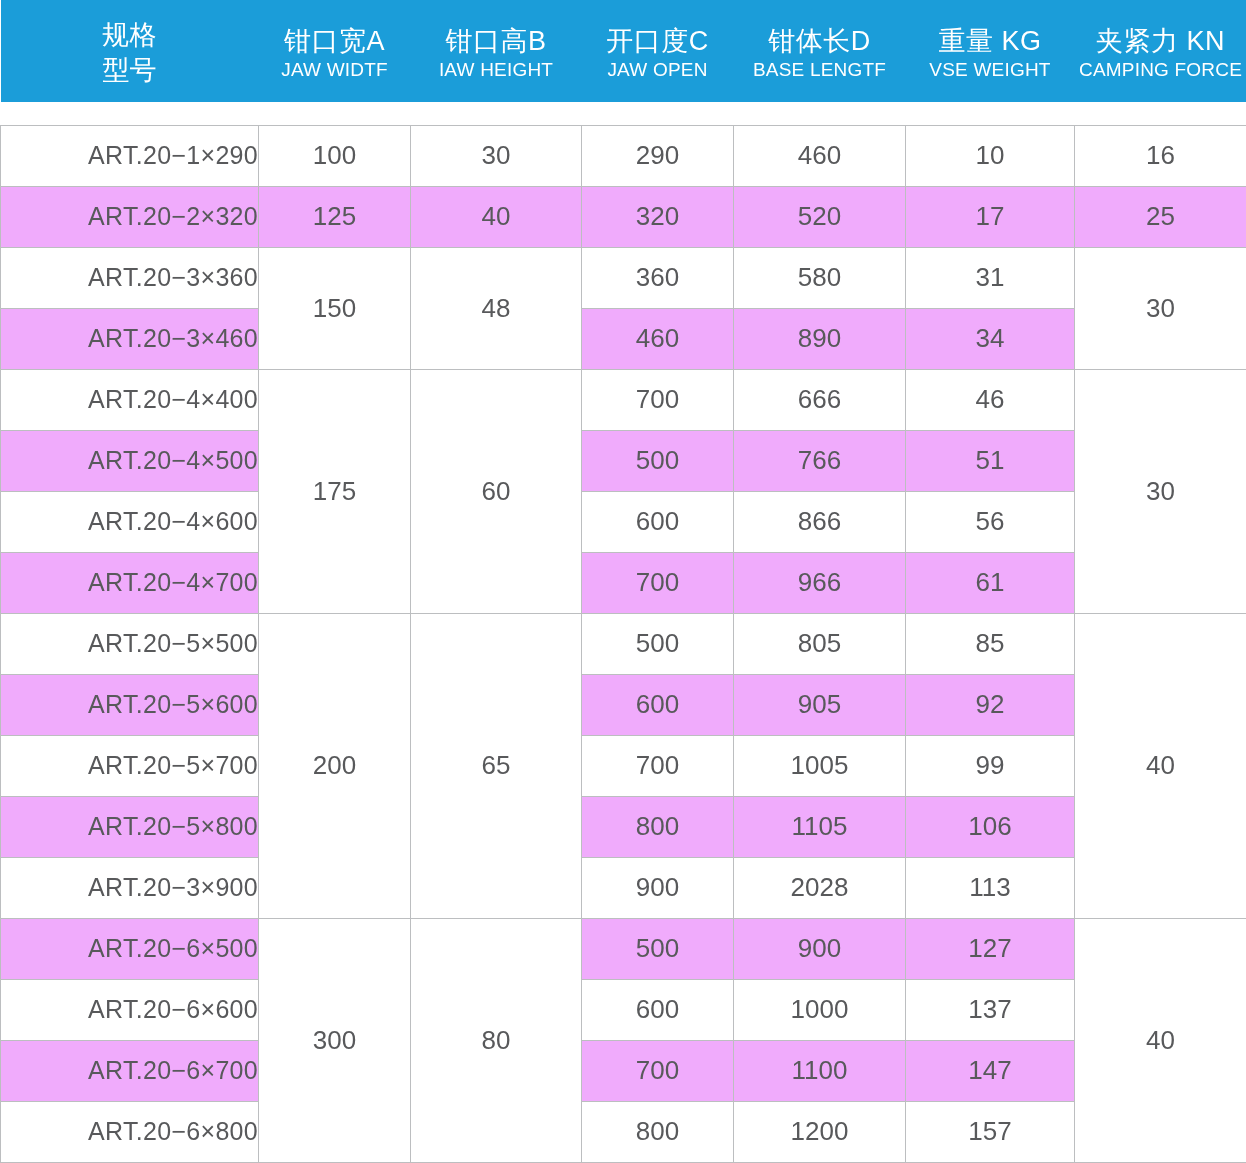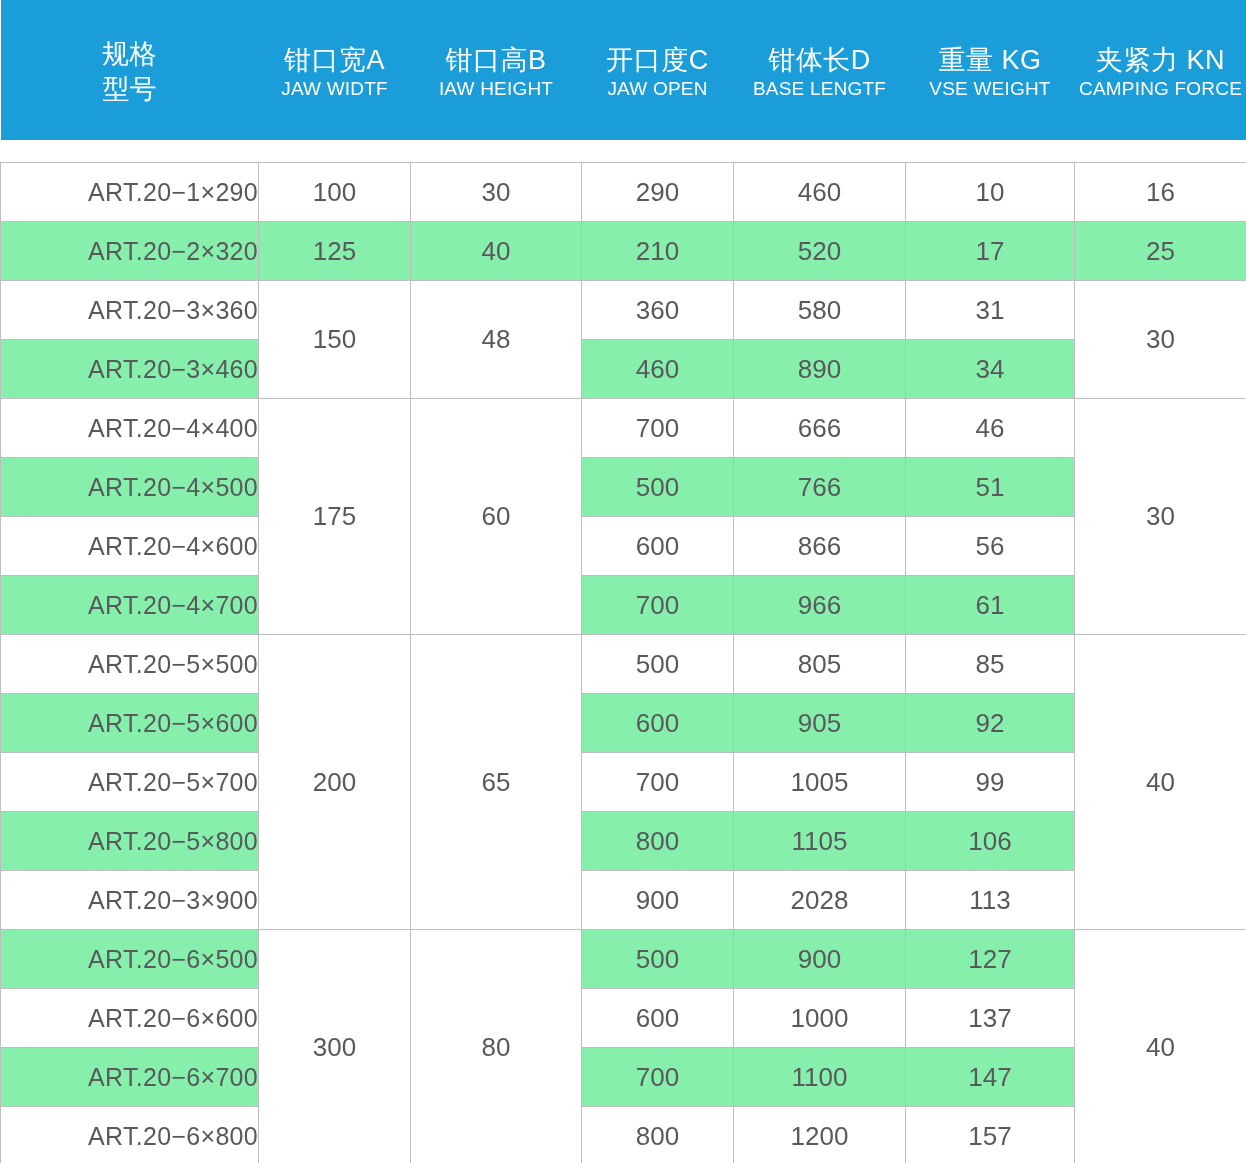--- a/index.html
+++ b/index.html
@@ -28,21 +28,21 @@
   #spec-table col.c-force  { width: 172px; }
 
   thead th {
     background: #1b9dd9;
     color: #ffffff;
     font-weight: normal;
     border: none;
     padding: 8px 4px 4px 4px;
     vertical-align: middle;
     text-align: center;
-    height: 140px;
+    height: 102px;
     box-sizing: border-box;
   }
   thead th .cn {
     display: block;
     font-size: 27px;
     line-height: 1.28;
     letter-spacing: 0.5px;
   }
   thead th .en {
     display: block;
@@ -59,21 +59,21 @@
   tbody td {
     border: 1px solid #bcbec0;
     text-align: center;
     vertical-align: middle;
     font-size: 26px;
     color: #58595b;
     padding: 0;
     height: 58px;
   }
   tbody tr.alt td.shaded {
-    background: #86efac;
+    background: #f0abfc;
     margin-left: 36px;
   }
   tbody td.model {
     font-size: 25px;
     letter-spacing: 0.3px;
     text-align: right;
   }
   .spacer-row td {
     border: none;
     height: 22px;
@@ -137,21 +137,21 @@
       <td>290</td>
       <td>460</td>
       <td>10</td>
       <td>16</td>
     </tr>
 
     <tr class="alt">
       <td class="model shaded">ART.20−2×320</td>
       <td class="shaded">125</td>
       <td class="shaded">40</td>
-      <td class="shaded">210</td>
+      <td class="shaded">320</td>
       <td class="shaded">520</td>
       <td class="shaded">17</td>
       <td class="shaded">25</td>
     </tr>
 
     <tr>
       <td class="model">ART.20−3×360</td>
       <td rowspan="2">150</td>
       <td rowspan="2">48</td>
       <td>360</td>

